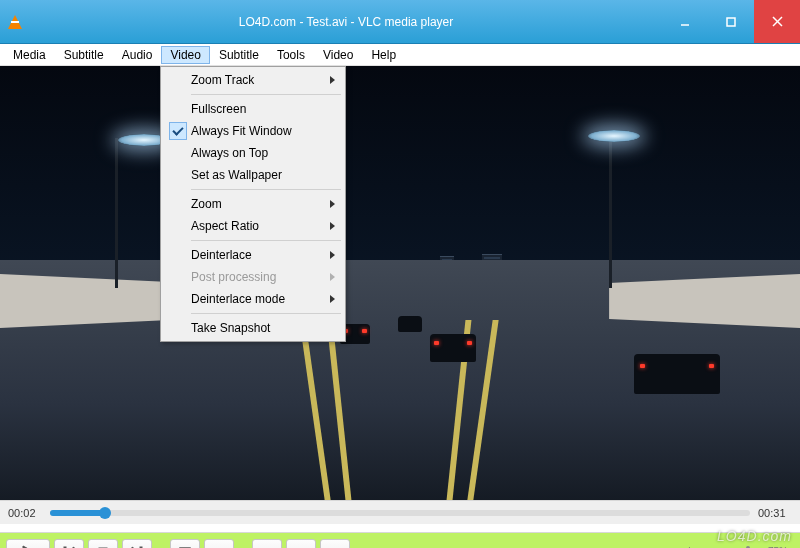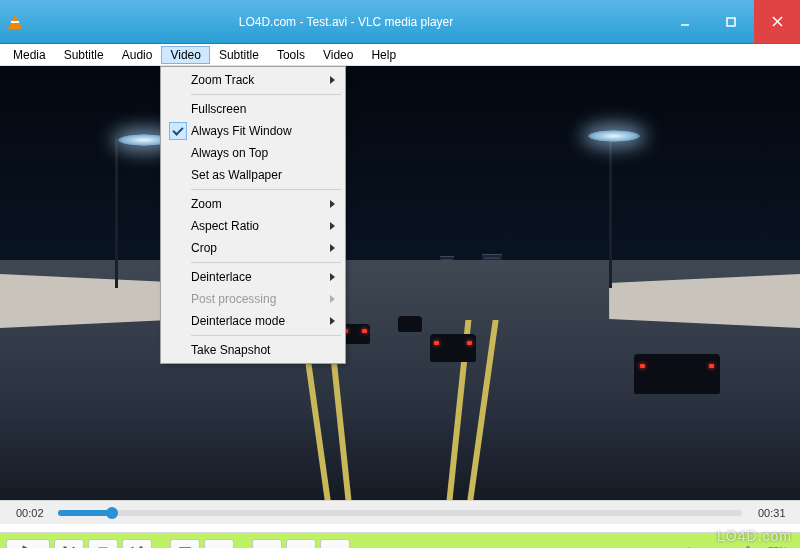--- a/index.html
+++ b/index.html
@@ -58,39 +58,39 @@
 .dropdown { position:absolute; left:160px; top:0; width:186px; background:#f0f0f0; border:1px solid #a0a0a0; box-shadow:2px 2px 4px rgba(0,0,0,.25); font-size:12px; z-index:50; padding:2px;}
 .dd-item { display:flex; align-items:center; height:22px; padding:0 20px 0 28px; position:relative; cursor:default;}
 .dd-item.disabled{color:#9a9a9a;}
 .dd-sep{height:1px;background:#d0d0d0;margin:3px 2px 3px 28px;}
 .dd-arrow{position:absolute;right:8px;top:7px;width:0;height:0;border-top:4px solid transparent;border-bottom:4px solid transparent;border-left:5px solid #333;}
 .dd-check{position:absolute;left:6px;top:2px;width:18px;height:18px;border:1px solid #7eb4ea;background:#cde8ff;display:flex;align-items:center;justify-content:center;}
 .dd-check::after{content:"";width:8px;height:4px;border-left:2px solid #1a4d80;border-bottom:2px solid #1a4d80;transform:rotate(-45deg);margin-top:-2px;}
 
 
 .seekbar{height:24px;background:#efefef;display:flex;align-items:center;padding:0 8px;border-top:1px solid #d8d8d8;font-size:11px;color:#333;}
-.time{min-width:34px;margin-left:8px;}
+.time{min-width:34px;}
 .track{flex:1;height:6px;background:#dcdcdc;border-radius:3px;margin:0 8px;position:relative;}
 .prog{position:absolute;left:0;top:0;height:100%;background:#2a91d6;border-radius:3px;}
 .thumb{position:absolute;top:-3px;width:12px;height:12px;background:#2a91d6;border-radius:50%;}
 
 
 .controls{height:38px;background:#bef264;border-top:1px solid #d8d8d8;display:flex;align-items:center;padding:0 6px;gap:4px;margin-top:8px;}
 .cbtn{width:30px;height:26px;border:1px solid #c6c6c6;background:linear-gradient(#fdfdfd,#ececec);border-radius:3px;display:flex;align-items:center;justify-content:center;}
 .cbtn.play{width:44px;}
 .cbtn svg{fill:#555;stroke:#555;}
 .spacer{width:10px;}
 .flex1{flex:1;}
 .volbox{display:flex;align-items:center;gap:6px;margin-right:6px;}
 .voltrack{width:60px;height:6px;background:linear-gradient(90deg,#6abf4b 0%,#6abf4b 75%,#dcdcdc 75%);border-radius:3px;position:relative;}
 .volthumb{position:absolute;left:73%;top:-3px;width:4px;height:12px;background:#888;border-radius:2px;}
 .volpct{font-size:10px;color:#777;}
 
 
-.wm{position:absolute;right:8px;bottom:4px;font-size:14px;color:rgba(255,255,255,.7);letter-spacing:1px;z-index:100;pointer-events:none;text-shadow:0 0 3px rgba(0,0,0,.5);}
+.wm{position:absolute;right:8px;bottom:4px;font-size:14px;color:rgba(255,255,255,.7);font-style:italic;letter-spacing:1px;z-index:100;pointer-events:none;text-shadow:0 0 3px rgba(0,0,0,.5);}
 </style>
 </head>
 <body>
 
 <div class="titlebar">
   <div class="icon-box">
       <div class="cone"></div>
     </div>
   <div class="title">LO4D.com - Test.avi - VLC media player</div>
   <div class="winbtns">
@@ -184,24 +184,20 @@
       </div>
     <div class="dd-sep"></div>
     <div class="dd-item">
         <span>Zoom</span>
         <span class="dd-arrow"></span>
       </div>
     <div class="dd-item">
         <span>Aspect Ratio</span>
         <span class="dd-arrow"></span>
       </div>
-    <div class="dd-item">
-        <span>Crop</span>
-        <span class="dd-arrow"></span>
-      </div>
     <div class="dd-sep"></div>
     <div class="dd-item">
         <span>Deinterlace</span>
         <span class="dd-arrow"></span>
       </div>
     <div class="dd-item disabled">
         <span>Post processing</span>
         <span class="dd-arrow" style="border-left-color:#b0b0b0"></span>
       </div>
     <div class="dd-item">

